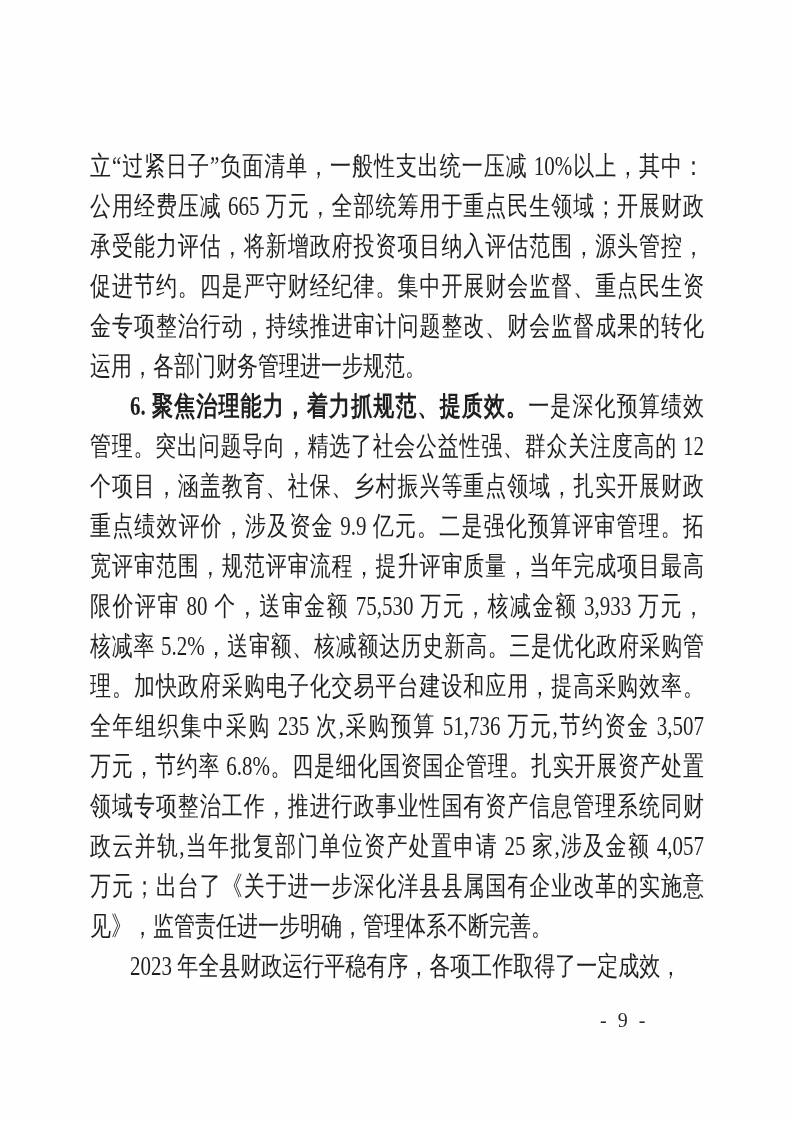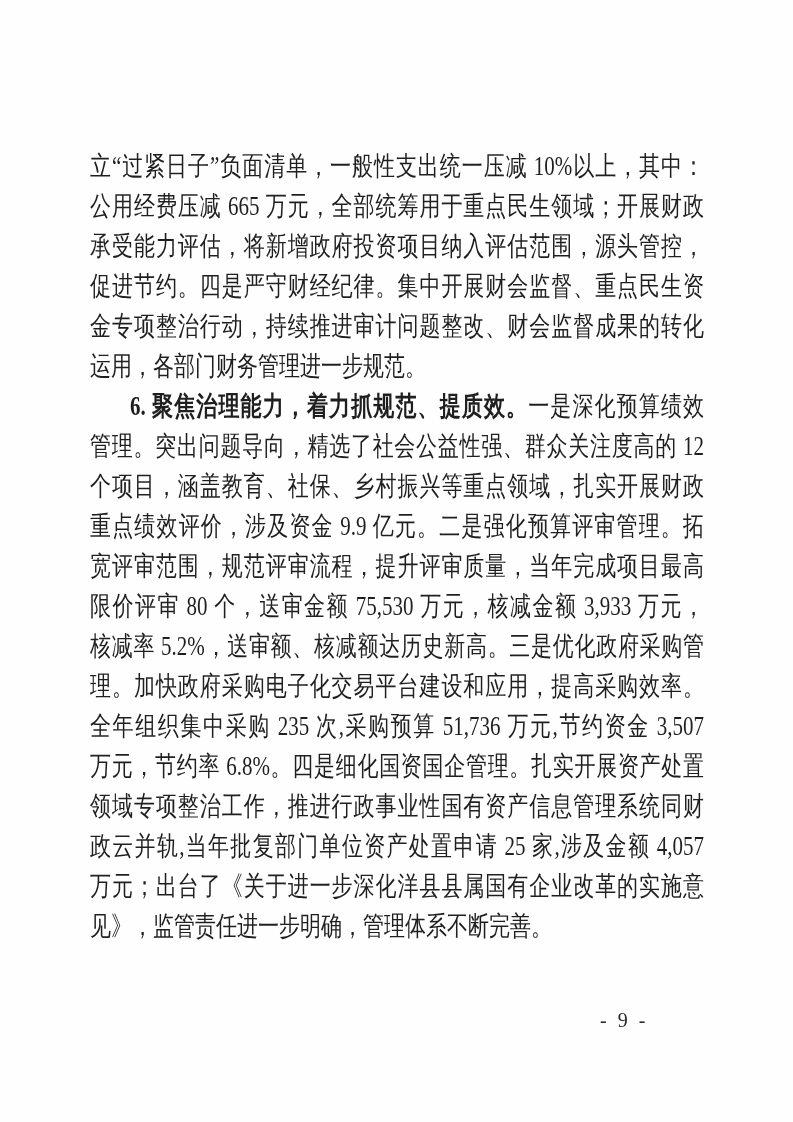--- a/index.html
+++ b/index.html
@@ -79,15 +79,18 @@
         <div class="line fill"><span class="run">限价评审 80 个，送审金额 75,530 万元，核减金额 3,933 万元，</span></div>
         <div class="line fill"><span class="run">核减率 5.2%，送审额、核减额达历史新高。三是优化政府采购管</span></div>
         <div class="line fill"><span class="run">理。加快政府采购电子化交易平台建设和应用，提高采购效率。</span></div>
         <div class="line fill"><span class="run">全年组织集中采购 235 次,采购预算 51,736 万元,节约资金 3,507</span></div>
         <div class="line fill"><span class="run">万元，节约率 6.8%。四是细化国资国企管理。扎实开展资产处置</span></div>
         <div class="line fill"><span class="run">领域专项整治工作，推进行政事业性国有资产信息管理系统同财</span></div>
         <div class="line fill"><span class="run">政云并轨,当年批复部门单位资产处置申请 25 家,涉及金额 4,057</span></div>
         <div class="line fill"><span class="run">万元；出台了《关于进一步深化洋县县属国有企业改革的实施意</span></div>
         <div class="line"><span class="run">见》，监管责任进一步明确，管理体系不断完善。</span></div>
       </div>
+      <div class="paragraph">
+        <div class="line indent"><span class="run">2023 年全县财政运行平稳有序，各项工作取得了一定成效，</span></div>
+      </div>
     </div>
   <div class="page-number">- 9 -</div>
 </div>
 
 </body></html>

